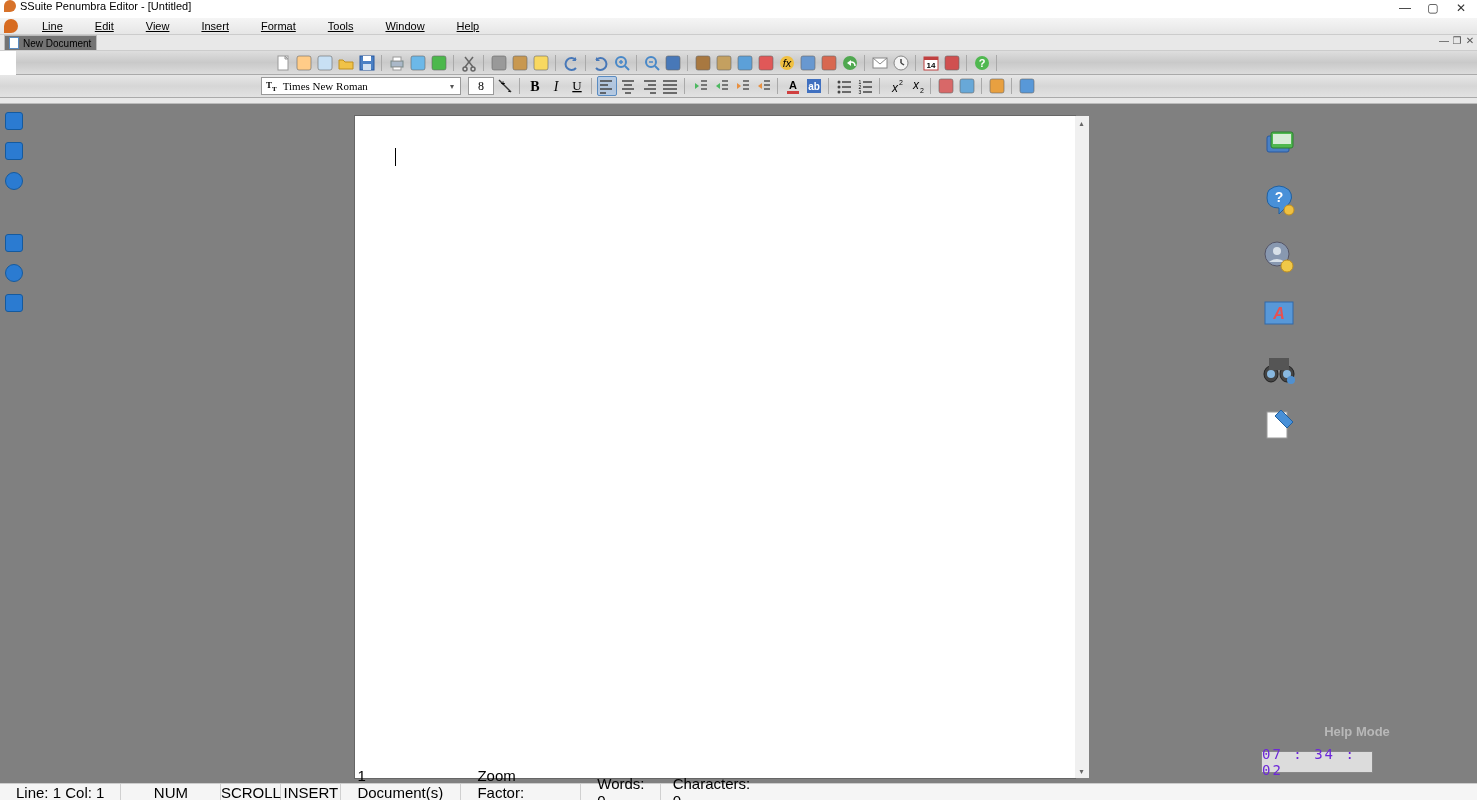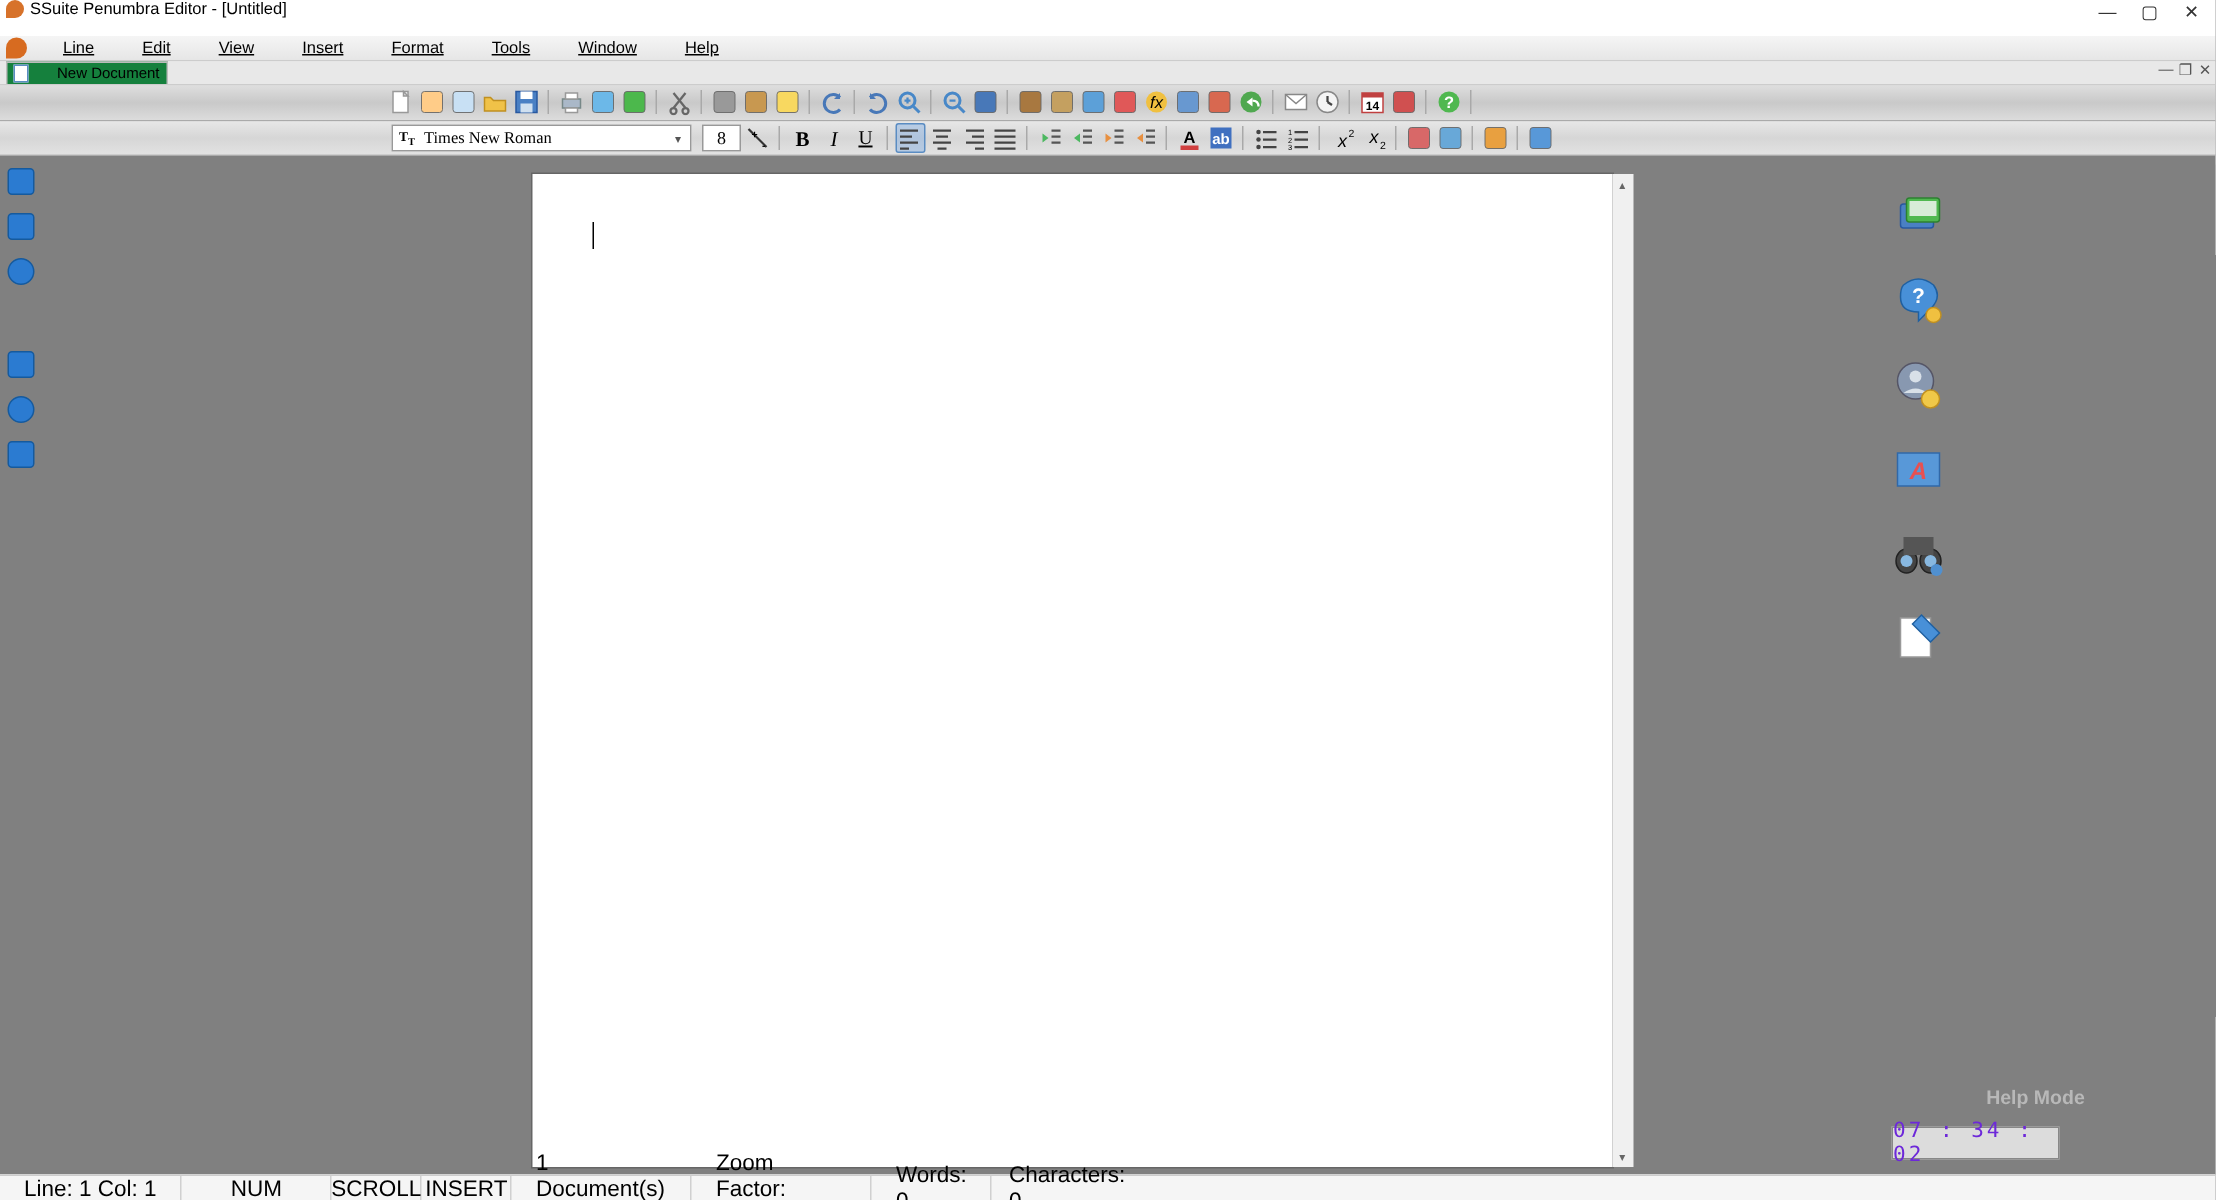--- a/index.html
+++ b/index.html
@@ -11,22 +11,22 @@
   height: 800px;
   overflow: hidden;
   position: relative;
 }
 
 
 .titlebar {
   height: 18px;
   background: #fff;
   display: flex;
-  align-items: flex-end;
-  padding: 12px 4px;
+  align-items: flex-start;
+  padding: 0 4px;
   position: relative;
 }
 .titlebar .app-icon {
   width: 12px; height: 12px;
   background: #d7722a;
   border-radius: 50% 50% 50% 0;
   margin-right: 4px;
 }
 .titlebar .win-controls {
   position: absolute;
@@ -65,27 +65,27 @@
 .doc-tabs {
   height: 16px;
   background: #e8e8e8;
   display: flex;
   align-items: center;
   padding-left: 4px;
   border-bottom: 1px solid #ccc;
   position: relative;
 }
 .doc-tab {
-  background: #15803d;
+  background: #737373;
   border: 1px solid #bbb;
   border-bottom: none;
   padding: 1px 5px 1px 4px;
   display: flex;
   align-items: center;
-  gap: 19px;
+  gap: 4px;
   font-size: 10px;
 }
 .doc-tab .tab-icon {
   width: 10px; height: 12px;
   background: #fff;
   border: 1px solid #5a8cc2;
 }
 .doc-tabs .inner-win-ctrls {
   position: absolute;
   right: 2px;
@@ -95,24 +95,25 @@
   font-size: 10px;
   color: #555;
 }
 .inner-win-ctrls span { width: 10px; text-align: center;}
 
 
 .toolbar {
   background: linear-gradient(#dedede,#c9c9c9 50%,#dcdcdc);
   border-bottom: 1px solid #aaa;
   display: flex;
-  align-items: flex-end;
+  align-items: center;
   padding: 2px 4px;
   gap: 1px;
   height: 24px;
+  margin-left: 16px;
 }
 .toolbar-row2 {
   background: linear-gradient(#e7e7e7,#d6d6d6 50%,#e2e2e2);
   border-bottom: 1px solid #aaa;
   display: flex;
   align-items: center;
   padding: 2px 4px;
   gap: 1px;
   height: 23px;
 }

